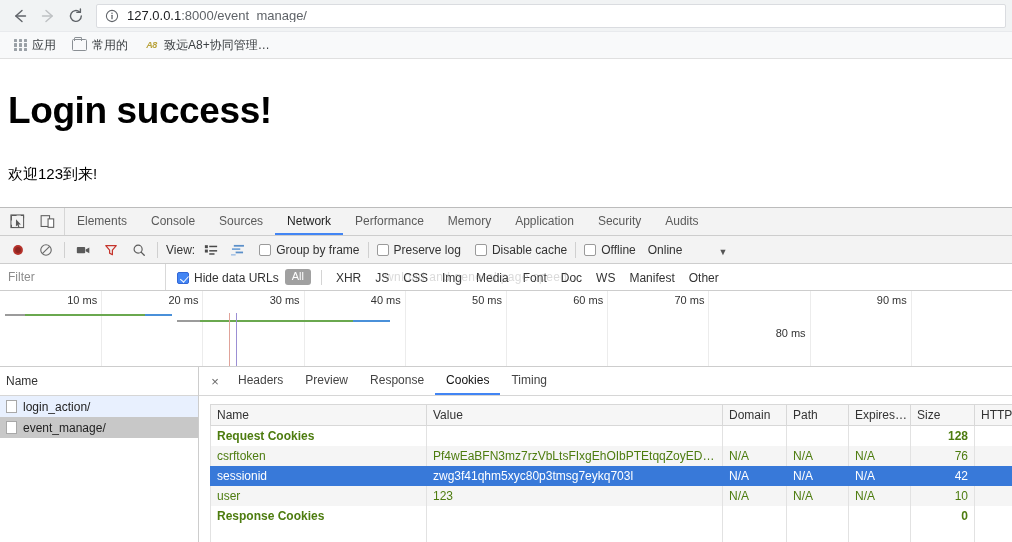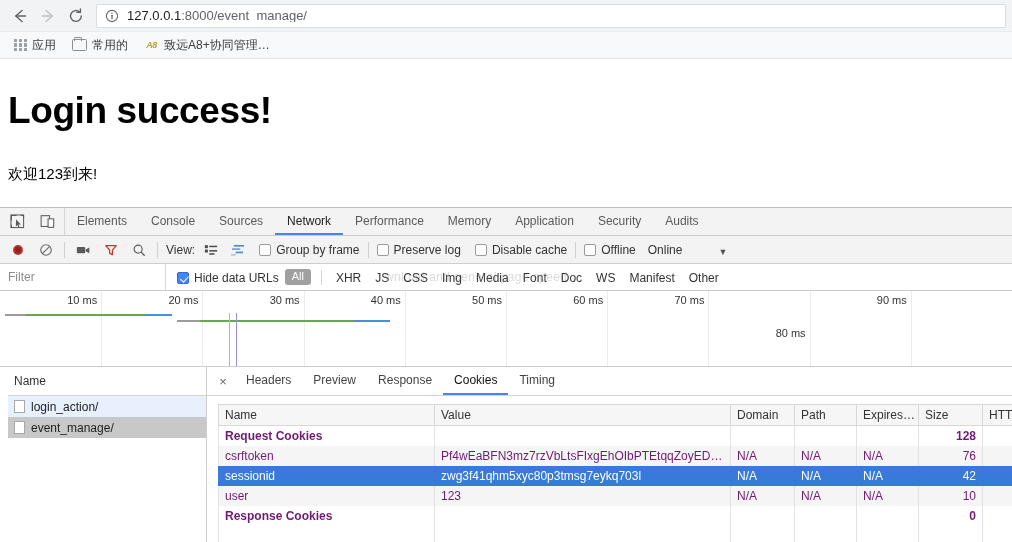--- a/index.html
+++ b/index.html
@@ -269,21 +269,20 @@
     white-space: nowrap;
   }
   .ov-bar { position: absolute; height: 2px; }
   .ov-event { position: absolute; top: 22px; bottom: 0; width: 1px; }
 
   
   .dt-body {
     flex: 1 1 auto;
     display: flex;
     min-height: 0;
-    padding-left: 8px;
   }
   .req-pane {
     width: 199px;
     flex: 0 0 auto;
     border-right: 1px solid #cdcdcd;
     display: flex; flex-direction: column;
     background: #fff;
   }
   .req-head {
     height: 29px;
@@ -361,21 +360,21 @@
     padding: 3px 6px;
     color: #333;
     height: 20px;
     white-space: nowrap;
     overflow: hidden;
   }
   table.cookies th:first-child { border-left: 1px solid #d8d8d8; }
   table.cookies td {
     border-right: 1px solid #e2e2e2;
     padding: 2px 6px;
-    color: #701a75;
+    color: #4d7c0f;
     height: 20px;
     white-space: nowrap;
     overflow: hidden;
     text-overflow: ellipsis;
   }
   table.cookies td:first-child { border-left: 1px solid #e2e2e2; }
   tr.group td { font-weight: bold; }
   tr.odd { background: #f5f5f5; }
   tr.selected td { background: #3879d9; color: #fff; border-right-color:#3879d9; }
   tr.selected td:first-child { border-left-color: #3879d9; }

